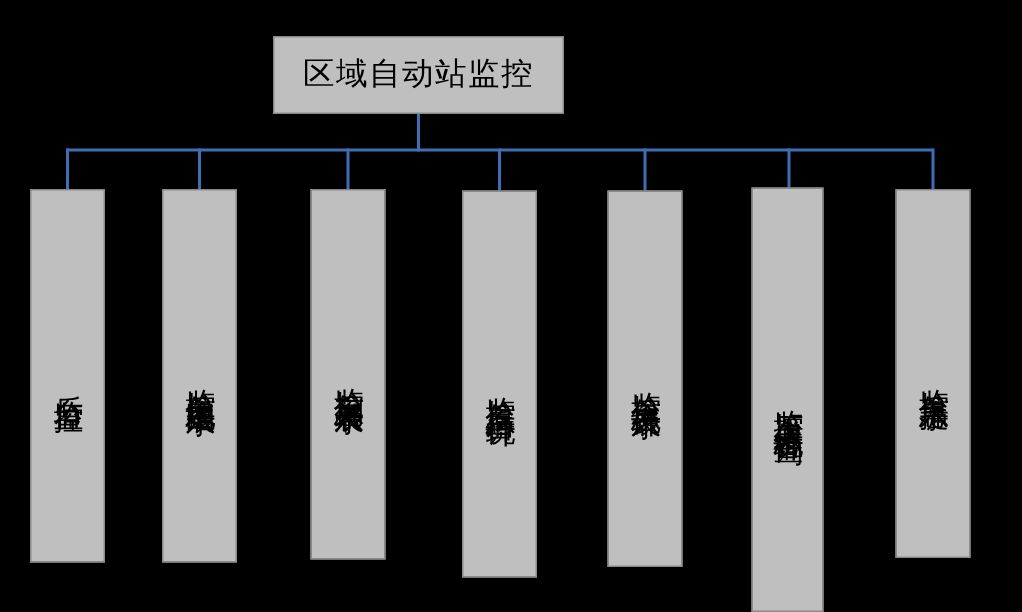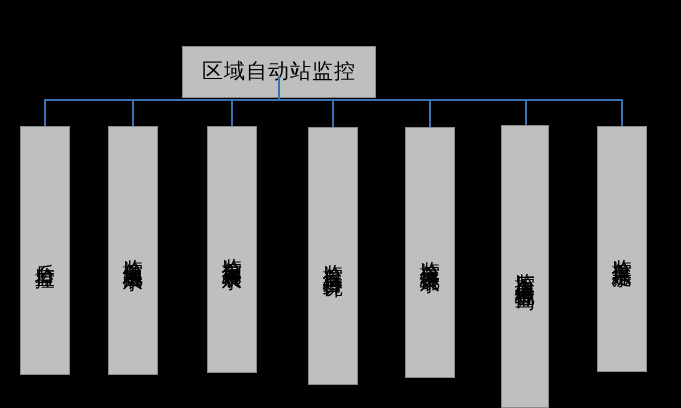--- a/index.html
+++ b/index.html
@@ -46,21 +46,21 @@
     background:#3d6fb5;
   }
   .conn-v{width:2px;}
   .conn-h{height:2px;}
 </style>
 </head>
 <body>
 
 <div id="diagram">
 
-  <div class="node node-root" style="left:182px;top:24px;width:194px;height:52px;margin-top:22px;">
+  <div class="node node-root" style="left:182px;top:24px;width:194px;height:52px;">
     <span>区域自动站监控</span>
   </div>
 
   <div class="conn conn-v" style="left:278px;top:76px;height:25px;"></div>
 
   <div class="conn conn-h" style="left:44px;top:99px;width:578px;"></div>
 
   <div class="conn conn-v" style="left:44px;top:99px;height:27px;"></div>
   <div class="conn conn-v" style="left:132px;top:99px;height:27px;"></div>
   <div class="conn conn-v" style="left:231px;top:99px;height:27px;"></div>

